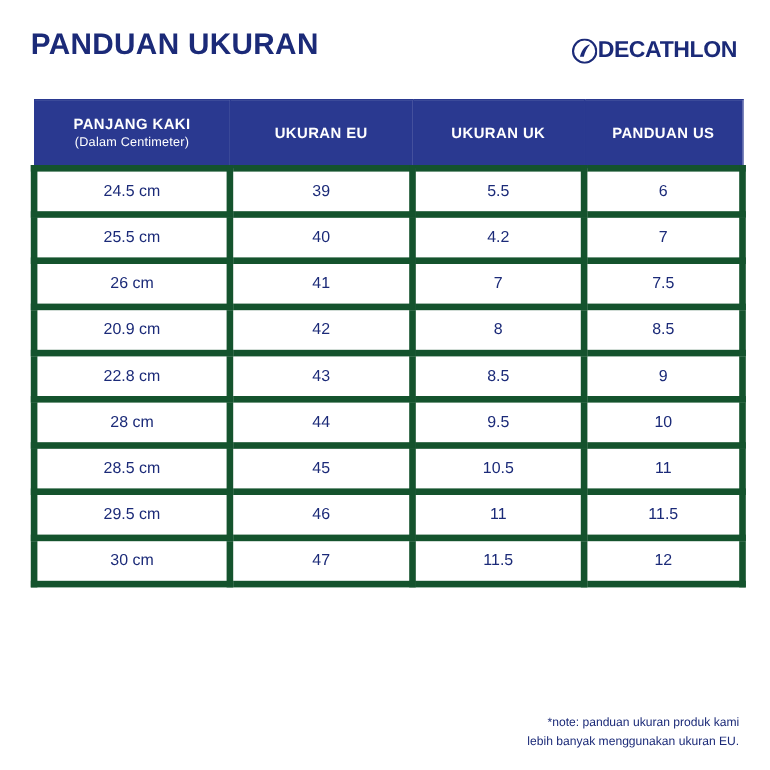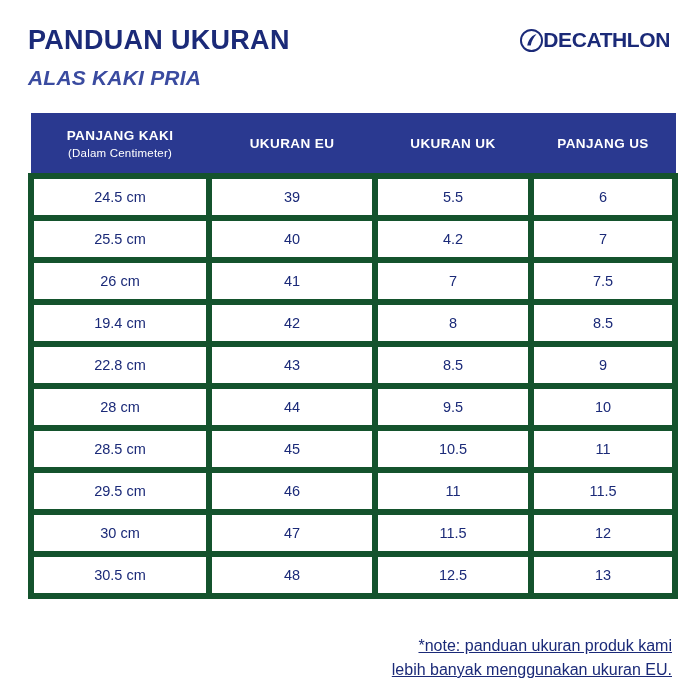--- a/index.html
+++ b/index.html
@@ -43,21 +43,21 @@
     font-weight: bold;
     color: #3a4ba0;
     margin: 0;
     letter-spacing: 0.2px;
     line-height: 1.1;
   }
   .brand {
     display: flex;
     align-items: center;
     gap: 0;
-    margin-top: 2px;
+    margin-top: 8px;
     padding-right: 2px;
     text-align: right;
   }
   .brand-mark {
     width: 23px;
     height: 23px;
     flex: 0 0 auto;
   }
   .brand-name {
     font-size: 21px;
@@ -101,36 +101,34 @@
   }
   col.c1 { width: 178px; }
   col.c2 { width: 166px; }
   col.c3 { width: 156px; }
   col.c4 { width: 144px; }
   .note {
     position: absolute;
     right: 28px;
     bottom: 18px;
     text-align: right;
-    font-size: 16px;
+    font-size: 11px;
     line-height: 1.5;
     color: #1b2a78;
-    text-decoration: underline;
   }
   .note span { display: block; }
 </style>
 </head>
 <body>
 
 <div class="page">
 
   <div class="header">
     <div class="titles">
       <h1 class="title-main">PANDUAN UKURAN</h1>
-      <h2 class="title-sub">ALAS KAKI PRIA</h2>
     </div>
     <div class="brand">
       <span class="brand-mark">
         <svg viewBox="0 0 24 24" width="23" height="23" aria-hidden="true">
           <circle cx="12" cy="12" r="11" fill="none" stroke="#1b2a78" stroke-width="2"></circle>
           <path d="M7.5 17.2 C9.5 9.5 13.5 6.2 17.2 5.6 C14.4 8.6 12.2 12.4 11.2 17.2 Z" fill="#1b2a78"></path>
         </svg>
       </span>
       <span class="brand-name">DECATHLON</span>
     </div>
@@ -149,21 +147,21 @@
           <span class="th-line1">PANJANG KAKI</span>
           <span class="th-line2">(Dalam Centimeter)</span>
         </th>
         <th>
           <span class="th-line1">UKURAN EU</span>
         </th>
         <th>
           <span class="th-line1">UKURAN UK</span>
         </th>
         <th>
-          <span class="th-line1">PANJANG US</span>
+          <span class="th-line1">PANDUAN US</span>
         </th>
       </tr>
     </thead>
     <tbody>
       <tr>
         <td>24.5 cm</td>
         <td>39</td>
         <td>5.5</td>
         <td>6</td>
       </tr>
@@ -173,21 +171,21 @@
         <td>4.2</td>
         <td>7</td>
       </tr>
       <tr>
         <td>26 cm</td>
         <td>41</td>
         <td>7</td>
         <td>7.5</td>
       </tr>
       <tr>
-        <td>19.4 cm</td>
+        <td>20.9 cm</td>
         <td>42</td>
         <td>8</td>
         <td>8.5</td>
       </tr>
       <tr>
         <td>22.8 cm</td>
         <td>43</td>
         <td>8.5</td>
         <td>9</td>
       </tr>
@@ -208,26 +206,20 @@
         <td>46</td>
         <td>11</td>
         <td>11.5</td>
       </tr>
       <tr>
         <td>30 cm</td>
         <td>47</td>
         <td>11.5</td>
         <td>12</td>
       </tr>
-      <tr>
-        <td>30.5 cm</td>
-        <td>48</td>
-        <td>12.5</td>
-        <td>13</td>
-      </tr>
     </tbody>
   </table>
 
   <div class="note">
     <span>*note: panduan ukuran produk kami</span>
     <span>lebih banyak menggunakan ukuran EU.</span>
   </div>
 
 </div>
 

